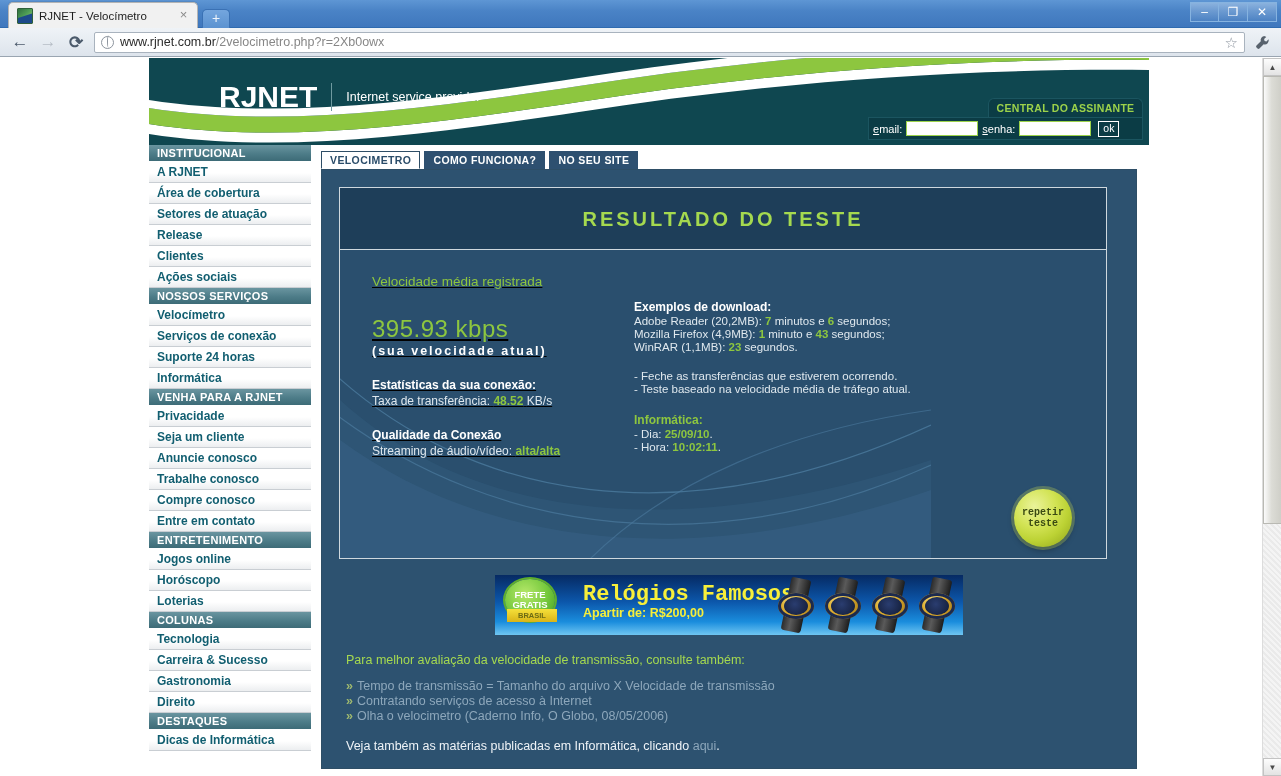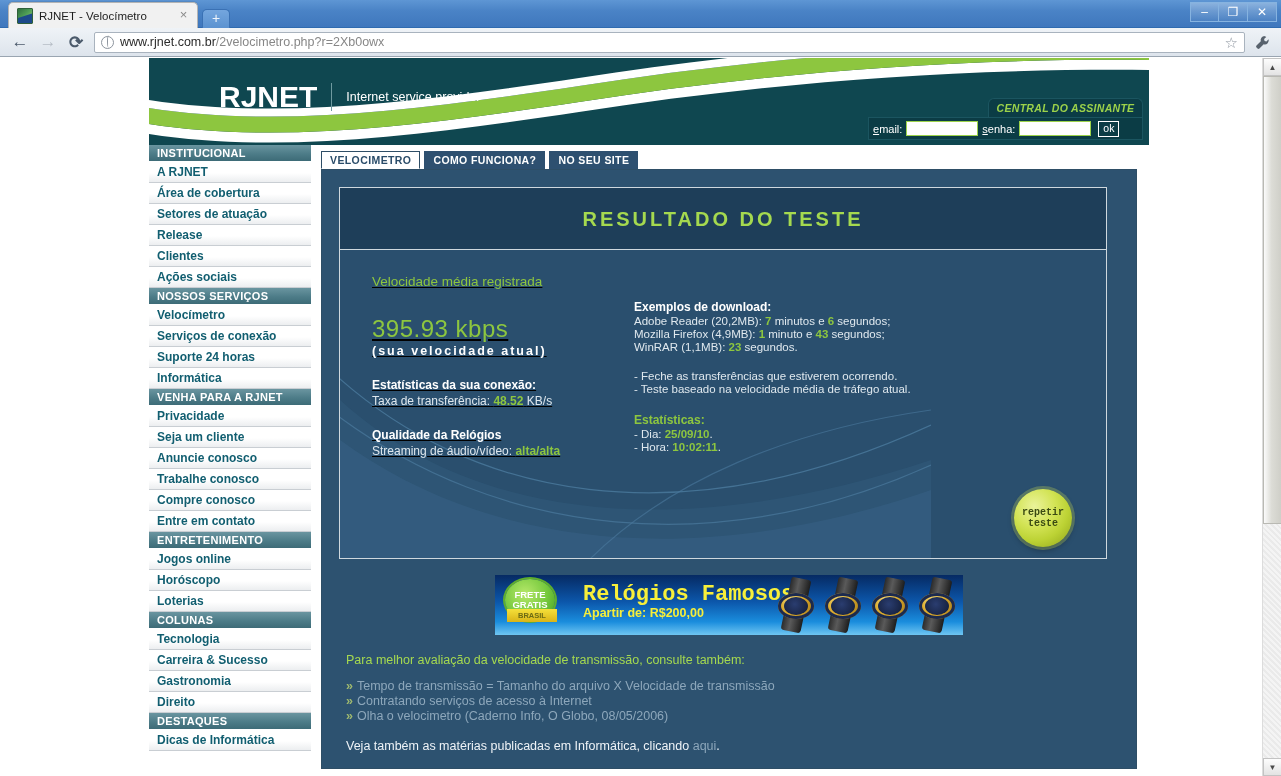--- a/index.html
+++ b/index.html
@@ -158,21 +158,21 @@
   .logo-tag { font-size: 12.5px; color: #ffffff; }
 
   .central-tab {
     position: absolute; right: 6px; top: 40px;
     width: 155px; height: 19px;
     background: #0b3c45;
     border-radius: 6px 6px 0 0;
     border: 1px solid #1b5560; border-bottom: none;
     color: #9cd24a; font-size: 10.5px; font-weight: bold;
     letter-spacing: 0.3px;
-    display: flex; align-items: center; justify-content: center; font-style: italic;
+    display: flex; align-items: center; justify-content: center;
   }
   .login-bar {
     position: absolute; right: 6px; top: 59px;
     height: 23px; width: 275px;
     background: #0b3c45;
     border: 1px solid #1b5560;
     display: flex; align-items: center;
     padding: 0 4px; gap: 4px;
   }
   .login-bar label { color: #ffffff; font-size: 11px; }
@@ -523,37 +523,37 @@
 
                   <div class="res-left">
                     <div class="lbl-green">Velocidade média registrada</div>
                     <div class="speed-big">395.93 kbps</div>
                     <div class="speed-sub">(sua velocidade atual)</div>
                     <div class="blk">
                       <div class="blk-head">Estatísticas da sua conexão:</div>
                       <div class="blk-line"><span>Taxa de transferência:</span> <span class="hi">48.52</span> <span>KB/s</span></div>
                     </div>
                     <div class="blk">
-                      <div class="blk-head">Qualidade da Relógios</div>
+                      <div class="blk-head">Qualidade da Conexão</div>
                       <div class="blk-line"><span>Streaming de áudio/vídeo:</span> <span class="hi">alta/alta</span></div>
                     </div>
                   </div>
 
                   <div class="res-right">
                     <div class="ex-head">Exemplos de download:</div>
                     <div class="ex-line"><span>Adobe Reader (20,2MB):</span> <span class="hi">7</span> <span>minutos e</span> <span class="hi">6</span> <span>segundos;</span></div>
                     <div class="ex-line"><span>Mozilla Firefox (4,9MB):</span> <span class="hi">1</span> <span>minuto e</span> <span class="hi">43</span> <span>segundos;</span></div>
                     <div class="ex-line"><span>WinRAR (1,1MB):</span> <span class="hi">23</span> <span>segundos.</span></div>
 
                     <div class="notes">
                       <div class="note-line">- Feche as transferências que estiverem ocorrendo.</div>
                       <div class="note-line">- Teste baseado na velocidade média de tráfego atual.</div>
                     </div>
 
-                    <div class="info-head">Estatísticas:</div>
+                    <div class="info-head">Informática:</div>
                     <div class="info-line"><span>- Dia:</span> <span class="hi">25/09/10</span>.</div>
                     <div class="info-line"><span>- Hora:</span> <span class="hi">10:02:11</span>.</div>
                   </div>
 
                   <div class="repeat-btn">
                     <span><span>repetir</span><br><span>teste</span></span>
                   </div>
                 </div>
               </div>
 

